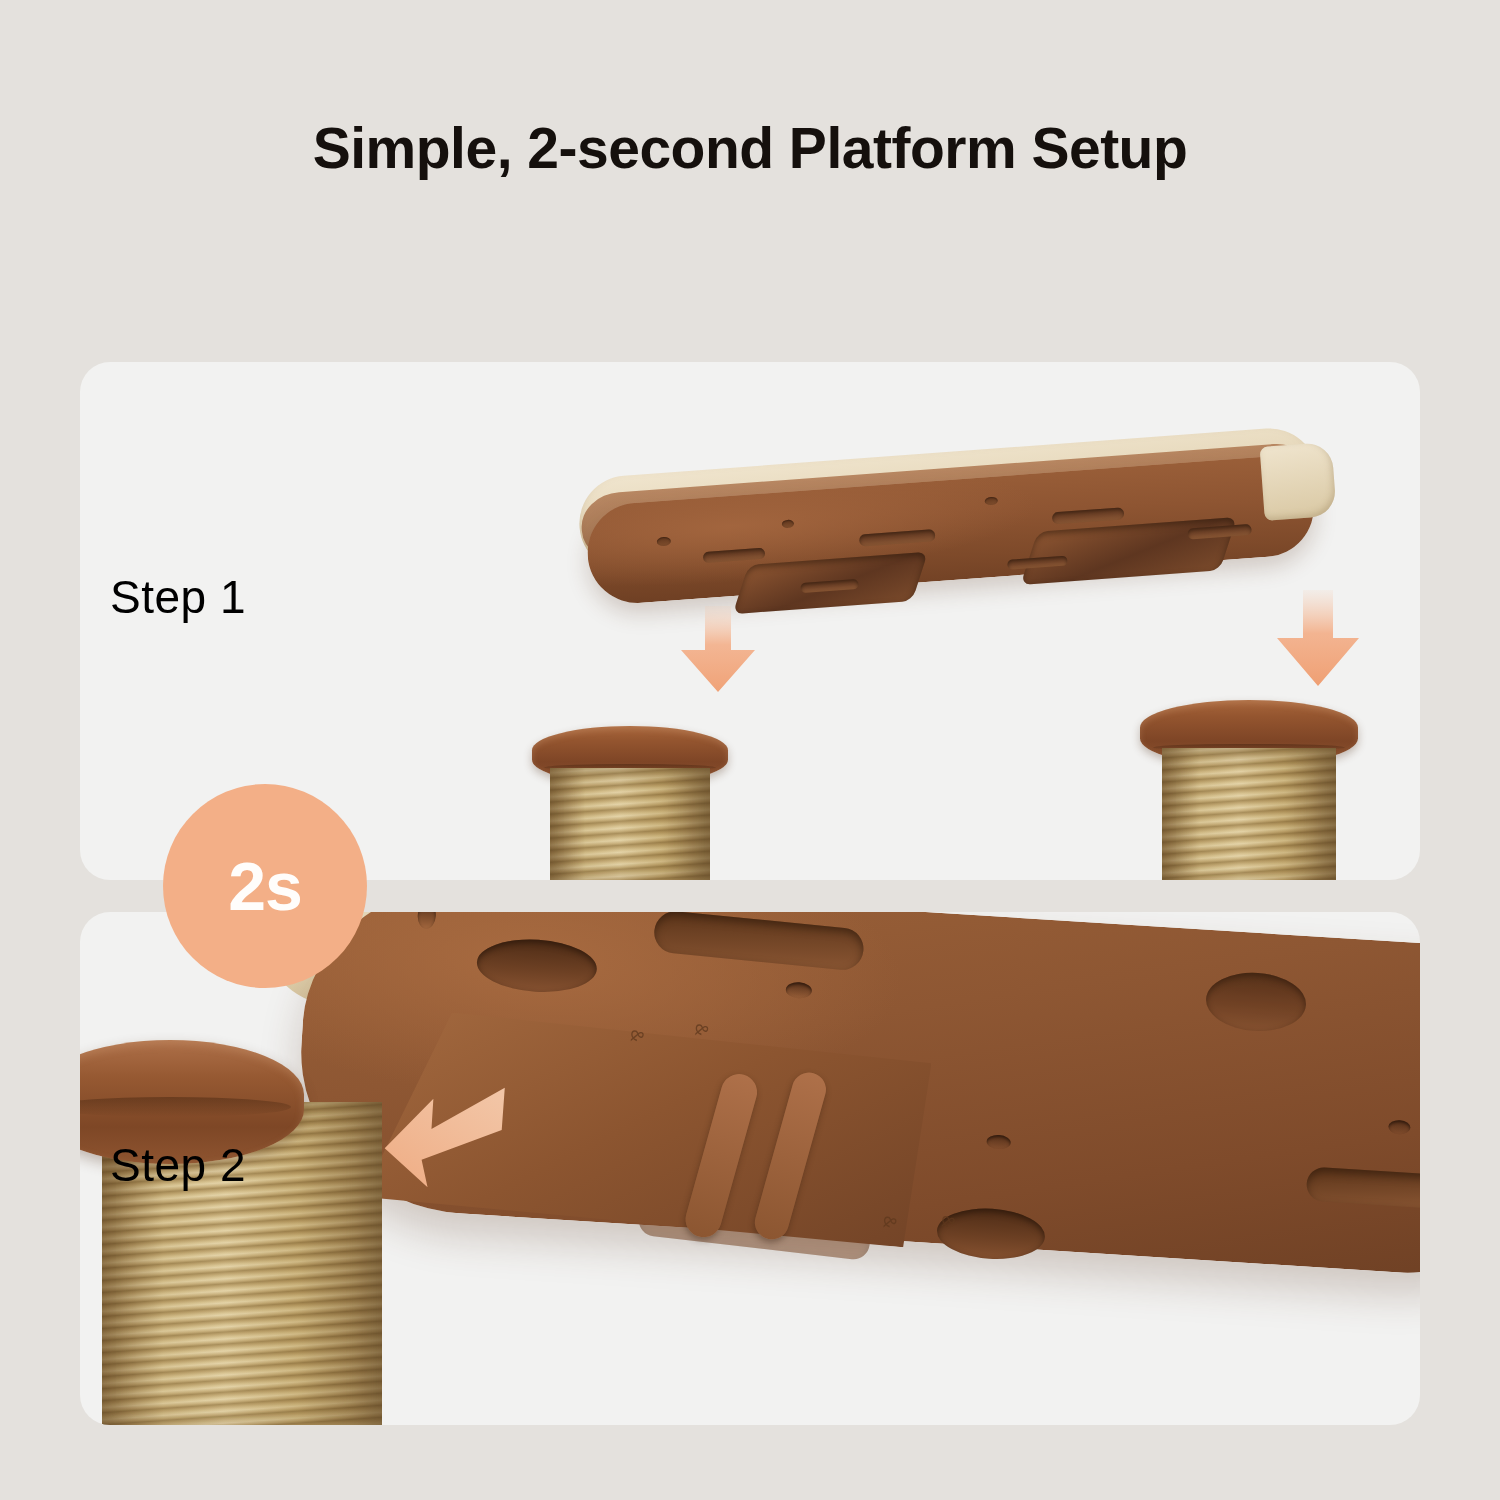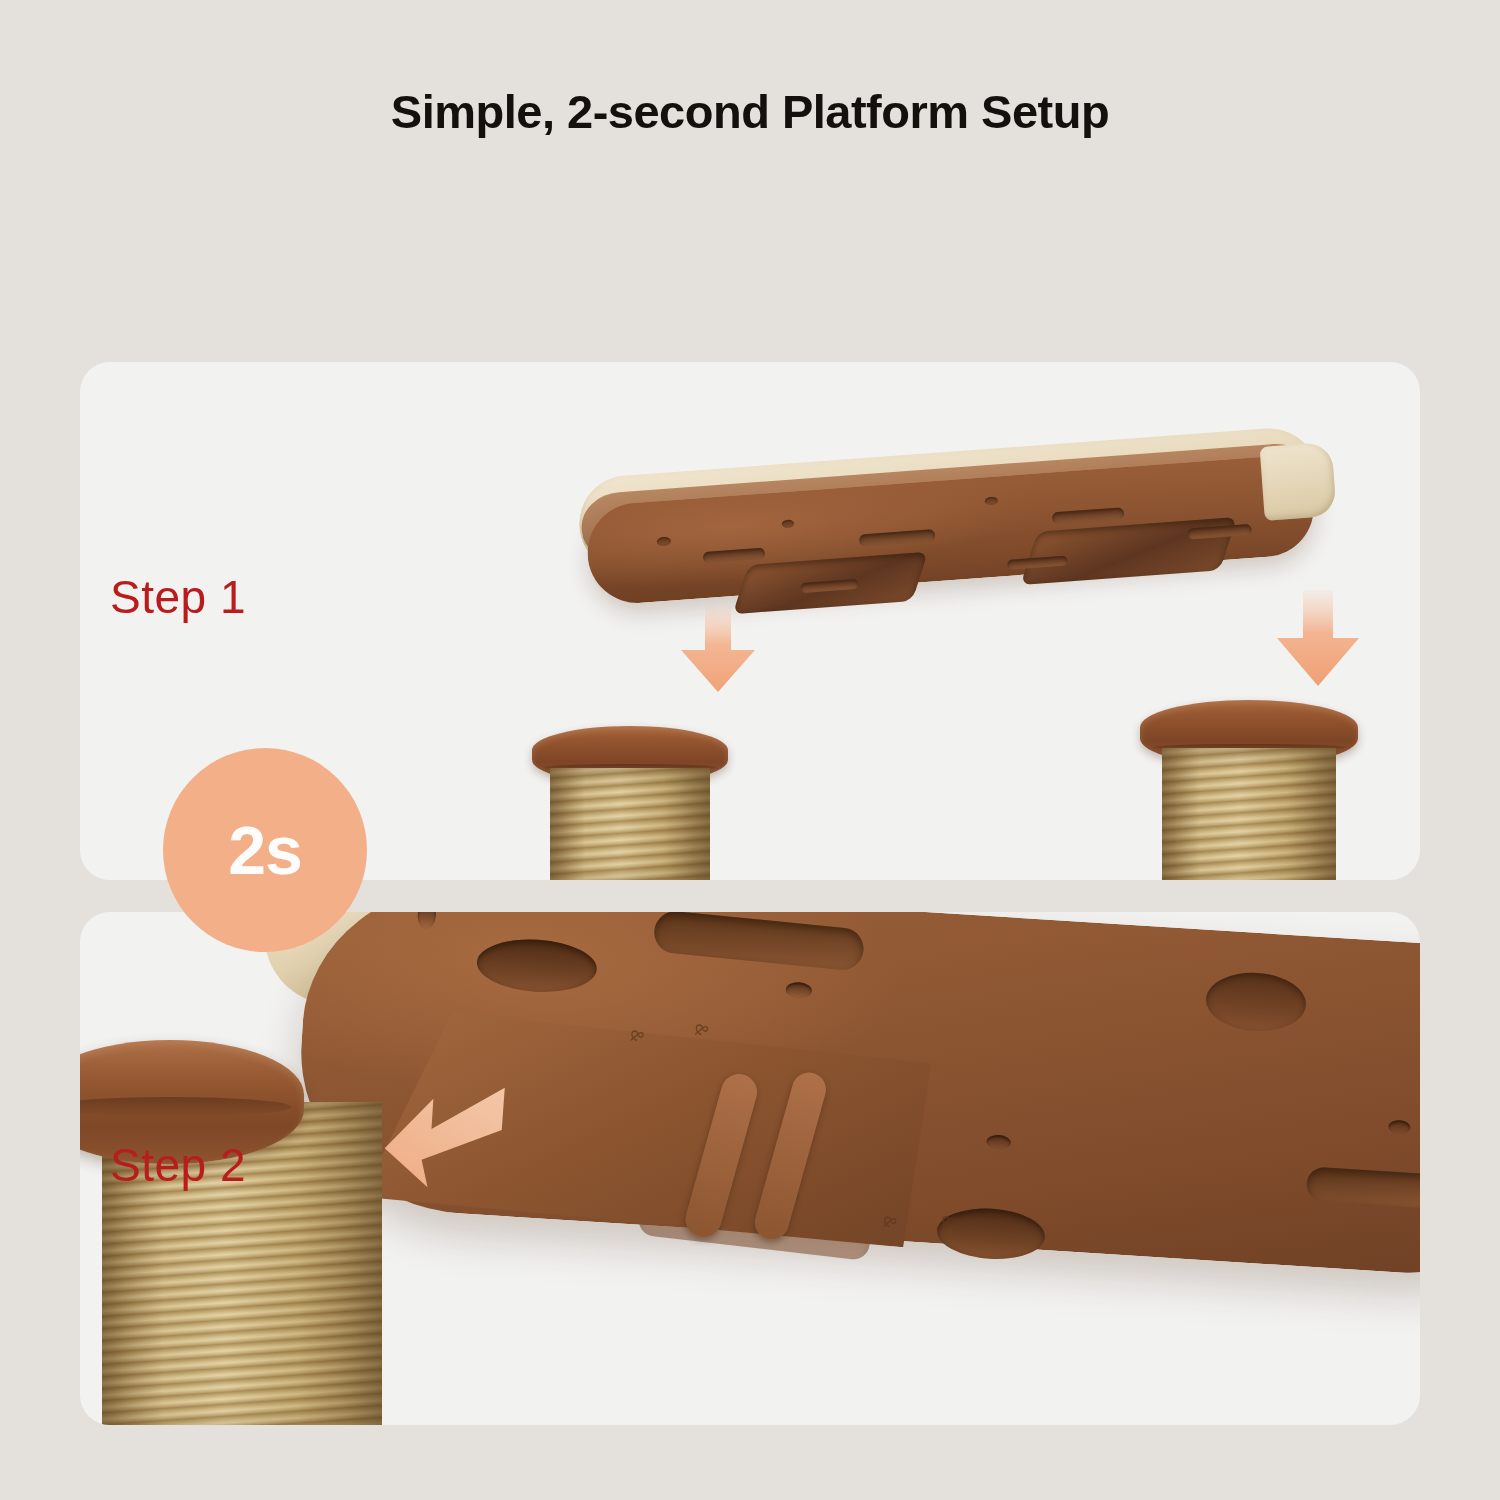--- a/index.html
+++ b/index.html
@@ -7,52 +7,52 @@
     width:1500px; height:1500px;
     background:#E4E1DD;
     font-family:"Liberation Sans", sans-serif;
     overflow:hidden;
   }
   .page { position:relative; width:1500px; height:1500px; background:#E4E1DD; }
 
   
   .header { position:absolute; left:0; top:0; width:1500px; text-align:center; }
   .title {
-    font-size:47px; font-weight:bold; color:#15100D;
+    font-size:57px; font-weight:bold; color:#15100D;
     letter-spacing:-0.5px; line-height:1;
-    padding-top:88px;
+    padding-top:120px;
     font-family:"Liberation Sans", sans-serif;
   }
   .subtitle {
     font-size:40px; font-weight:400; color:#211B17;
     line-height:1; padding-top:42px; letter-spacing:-0.2px;
   }
 
   
   .card {
     position:absolute;
     background:#F2F2F1;
     border-radius:30px;
     overflow:hidden;
   }
   #card-step1 { left:80px; top:362px; width:1340px; height:518px; }
   #card-step2 { left:80px; top:912px; width:1340px; height:513px; }
 
   .step-label {
     position:absolute;
-    font-size:46px; font-weight:400; color:#b91c1c;
+    font-size:46px; font-weight:400; color:#000000;
     letter-spacing:0.5px;
     z-index:6;
   }
   #label-step1 { left:110px; top:570px; }
   #label-step2 { left:110px; top:1138px; }
 
   
   .badge {
-    position:absolute; left:163px; top:748px;
+    position:absolute; left:163px; top:784px;
     width:204px; height:204px; border-radius:50%;
     background:#F3AF87;
     display:flex; align-items:center; justify-content:center;
     z-index:30;
   }
   .badge-text {
     font-size:68px; font-weight:bold; color:#FFFDFB;
     letter-spacing:-1px; line-height:1;
   }
 

